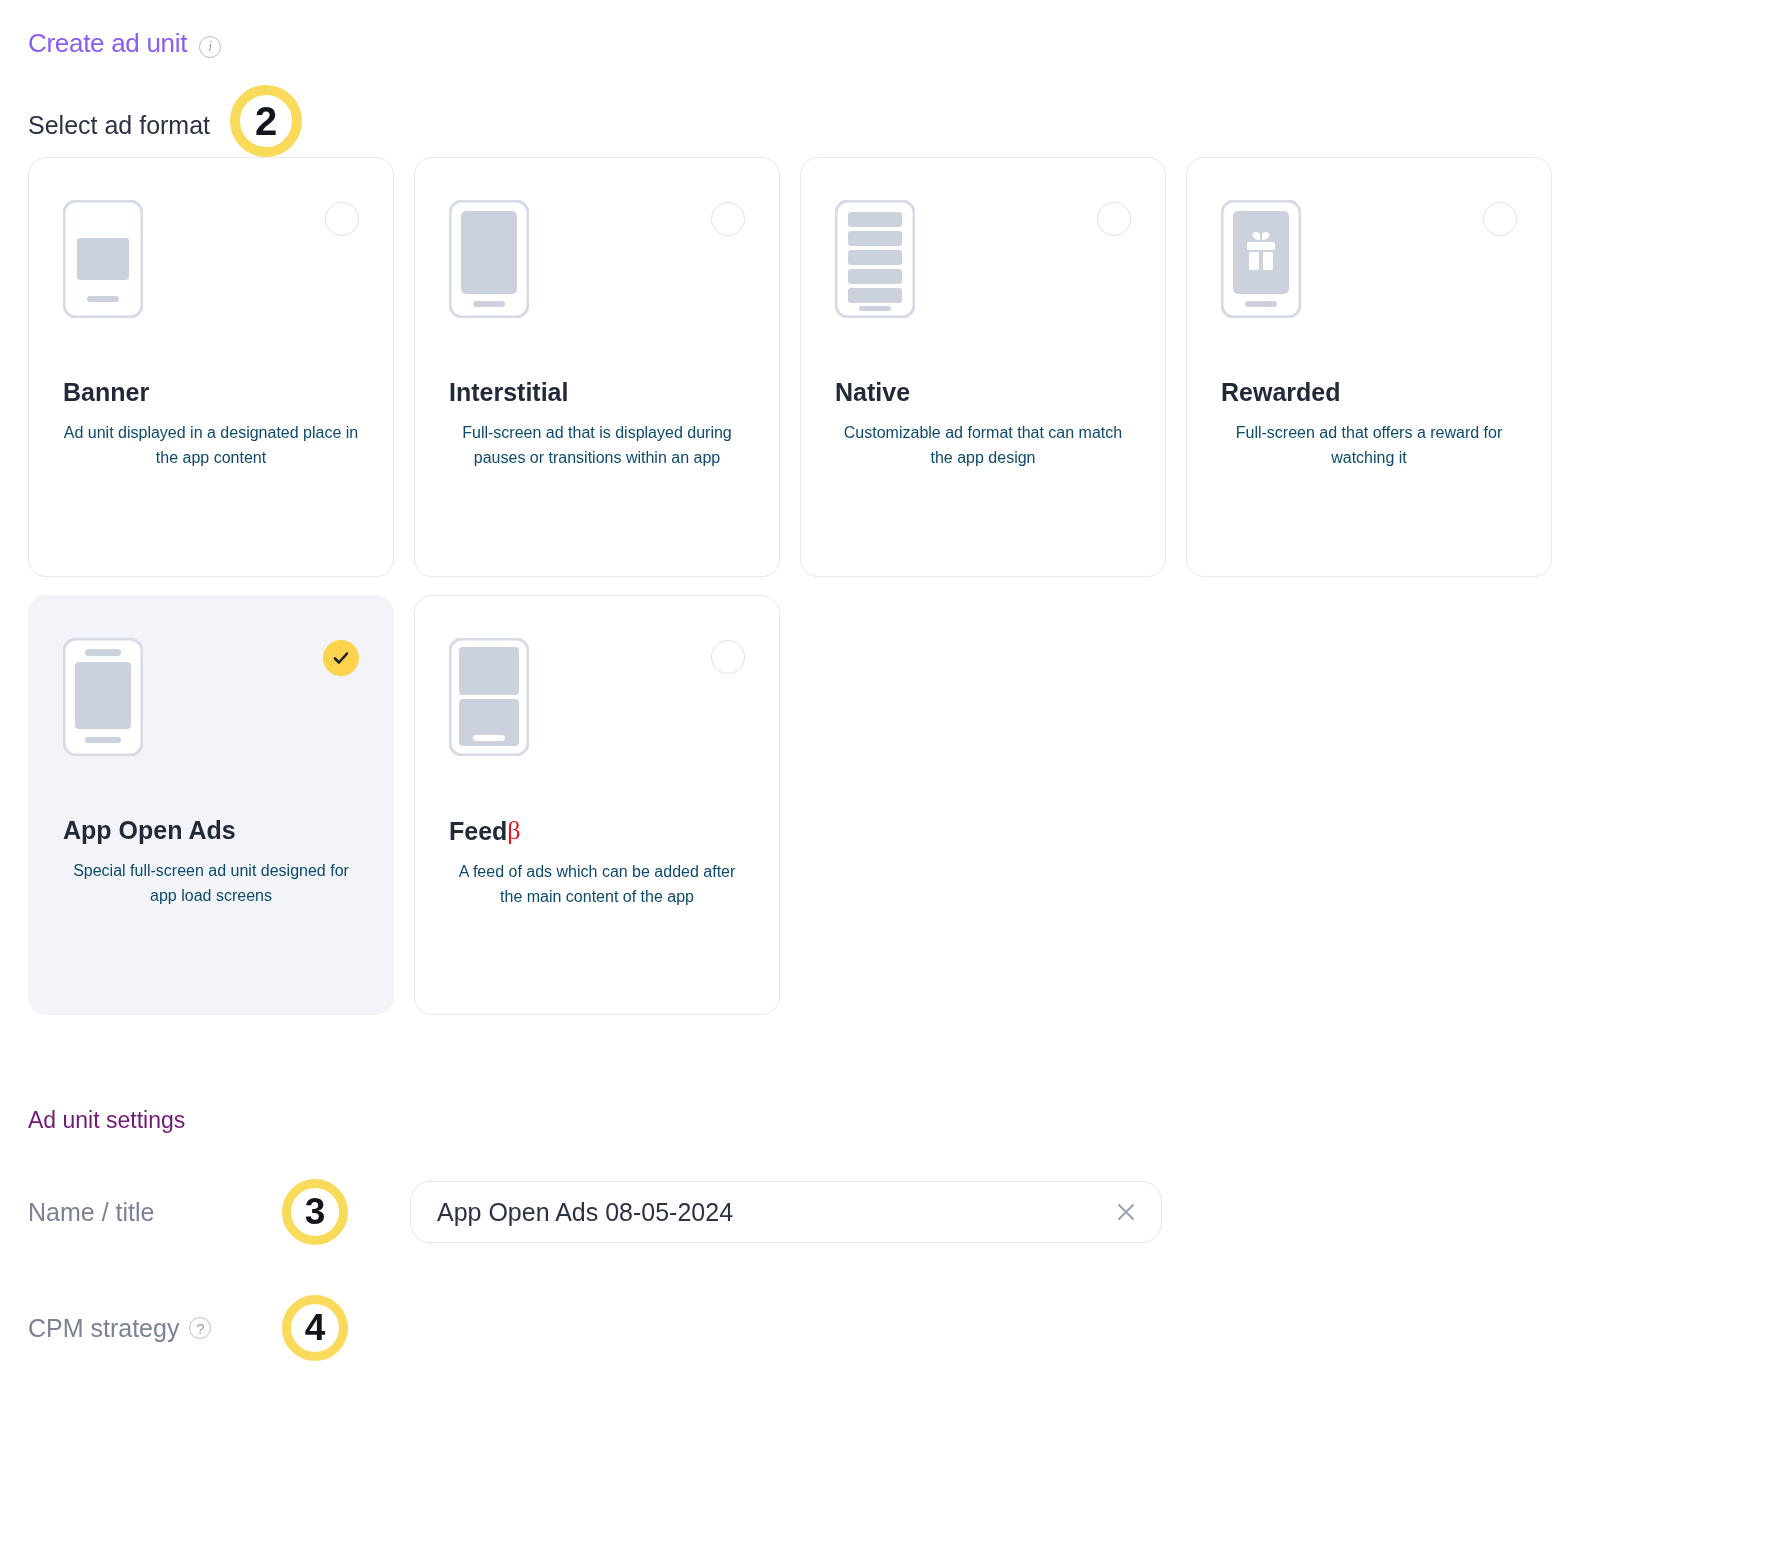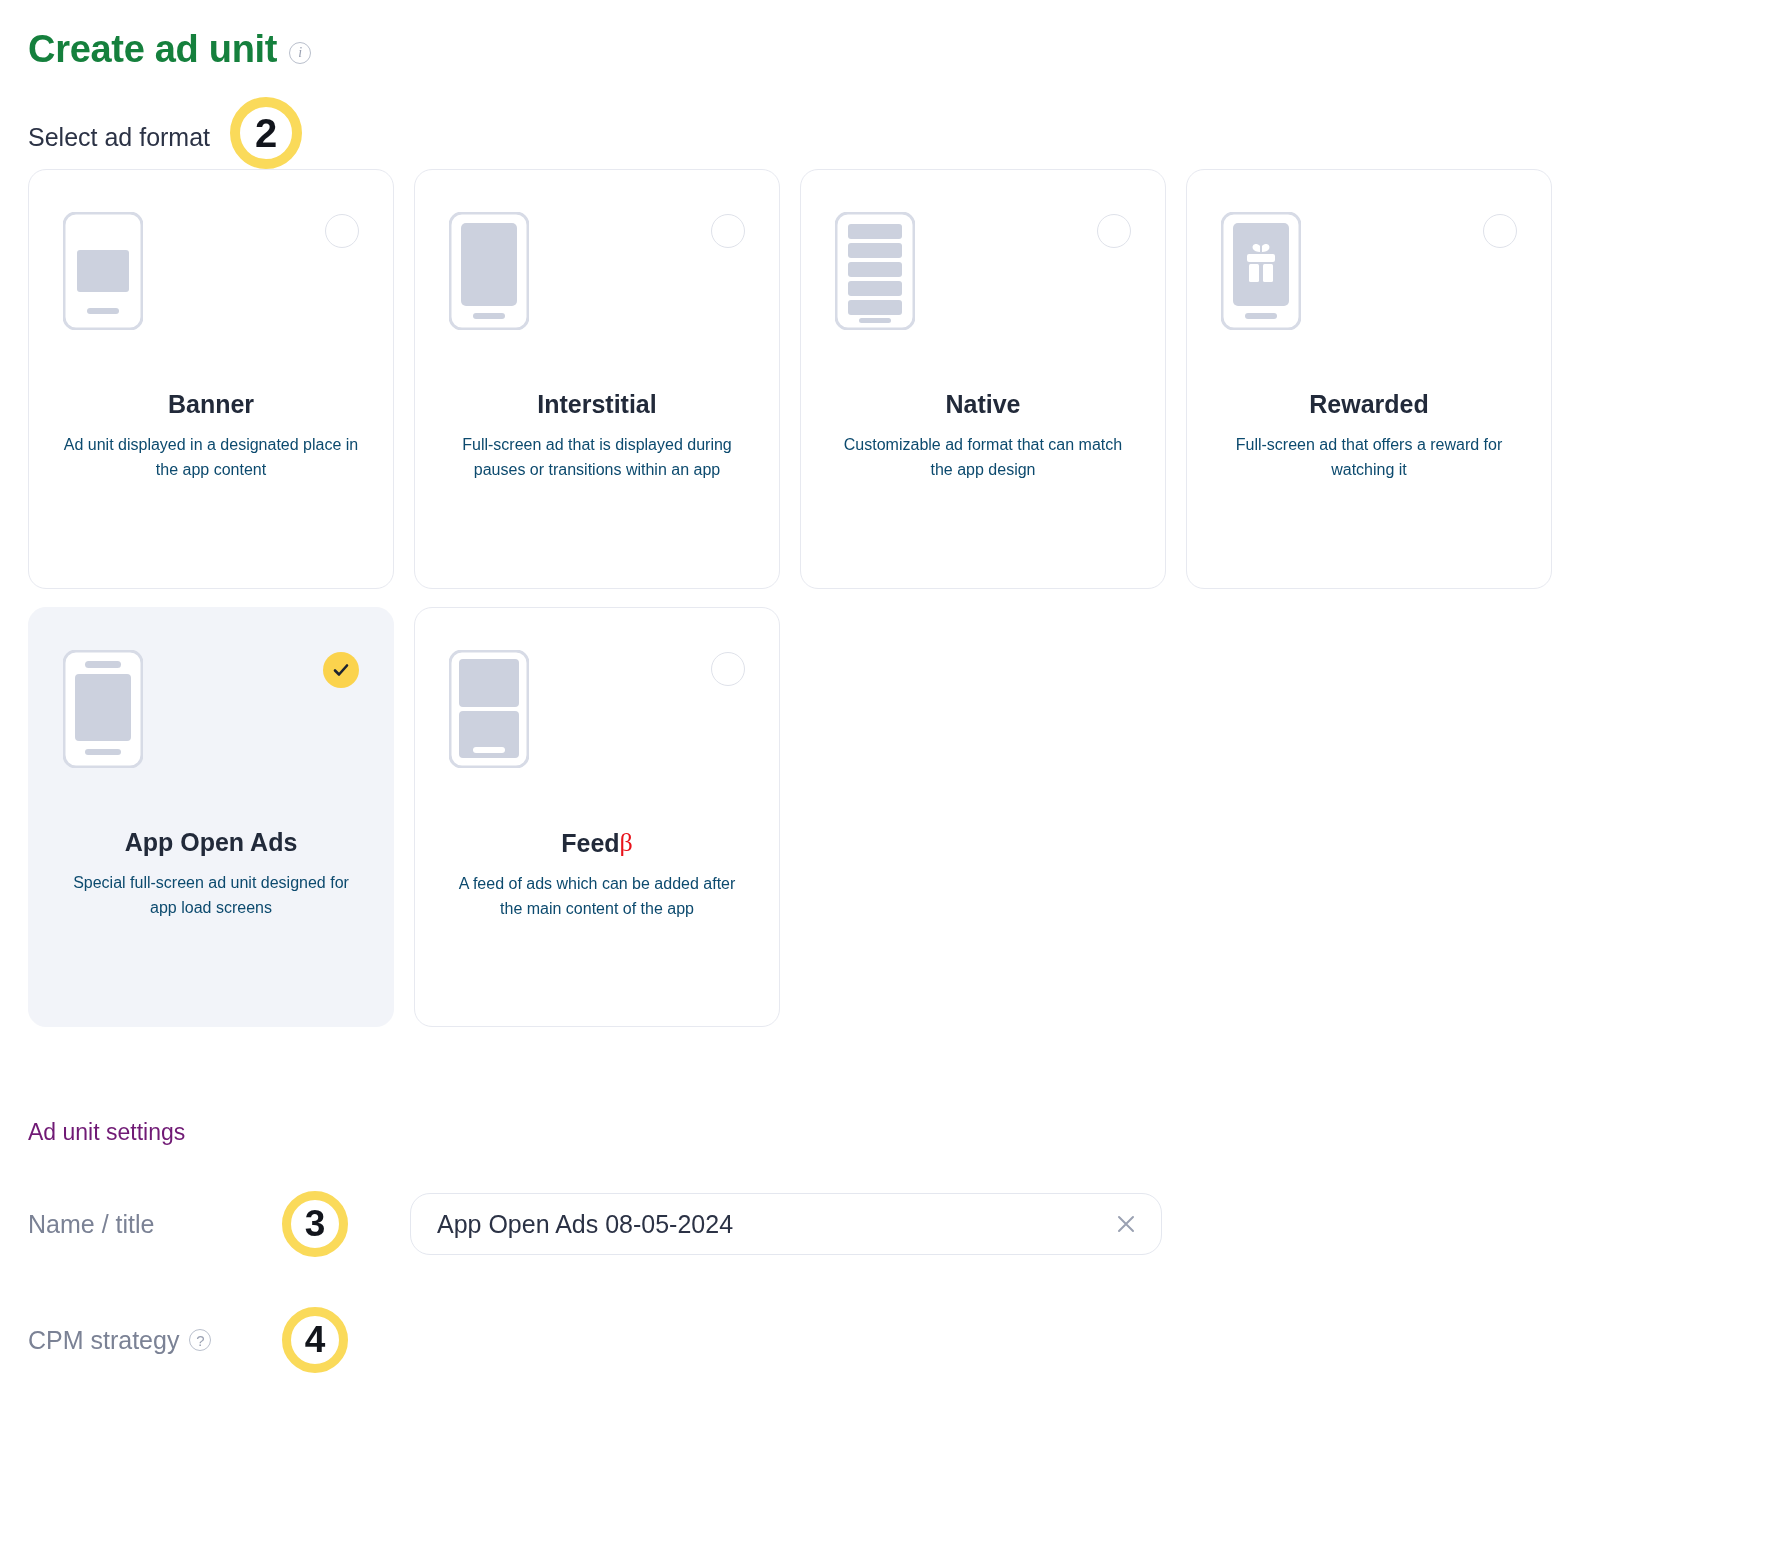--- a/index.html
+++ b/index.html
@@ -7,21 +7,21 @@
     width: 1770px; height: 1550px;
     background: #ffffff;
     font-family: "Liberation Sans", sans-serif;
     color: #2b3245;
     overflow: hidden;
   }
   .page { position: relative; width: 1770px; height: 1550px; padding: 22px 28px 0 28px; }
 
   
   .page-title-row { display: flex; align-items: center; gap: 12px; margin-top: 6px; }
-  .page-title { font-size: 38px; font-weight: 700; letter-spacing: -0.3px; color: #15803d; }
+  .page-title { font-size: 26px; font-weight: 400; letter-spacing: -0.3px; color: #8b5cf6; }
   .info-icon {
     width: 22px; height: 22px; border-radius: 50%;
     border: 1.6px solid #b9bfcc; color: #9aa1b2;
     font-size: 14px; font-style: italic; font-family: "Liberation Serif", serif;
     display: flex; align-items: center; justify-content: center;
     position: relative; top: 3px;
   }
 
   .section-label-row { display: flex; align-items: center; margin-top: 46px; height: 40px; }
   .section-label { font-size: 25px; color: #2b3245; }
@@ -67,21 +67,21 @@
     display: flex; align-items: center; justify-content: center;
   }
   .check-badge svg { width: 20px; height: 20px; display: block; }
 
   .card-icon { height: 120px; margin-bottom: 58px; }
   .card-icon svg { display: block; }
 
   .card-title {
     font-size: 25px; font-weight: 700; color: #222a3a;
     margin-bottom: 14px;
-    display: flex; align-items: center; justify-content: center;
+    display: flex; align-items: center; justify-content: flex-start;
   }
   .beta { color: #e8121a; font-size: 26px; font-weight: 400; font-family: "Liberation Serif", serif; }
   .card-desc { font-size: 16px; line-height: 1.55; color: #0c4a6e; text-align: center; }
 
   
   .settings-title { margin-top: 92px; font-size: 23px; color: #701a75; }
 
   .field-row { display: flex; align-items: center; margin-top: 40px; height: 76px; gap: 40px; }
   .field-label {
     font-size: 25px; color: #7b8295;

